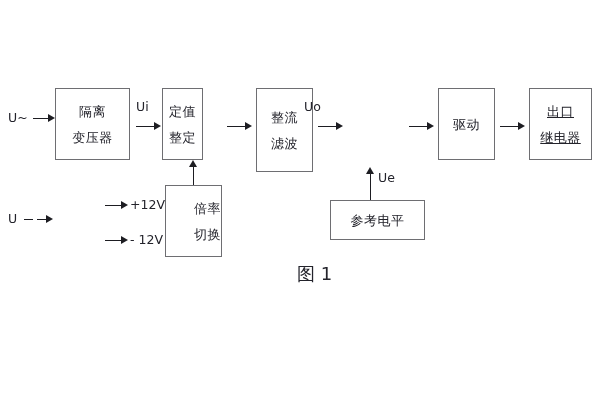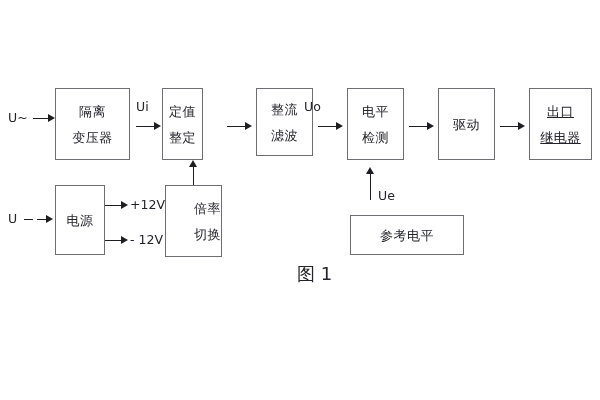--- a/index.html
+++ b/index.html
@@ -105,33 +105,29 @@
   <div class="arrow-r" style="left:154px; top:122px;"></div>
 
   <div class="block" style="left:162px; top:88px; width:41px; height:72px;">
     <span class="ln">定值</span>
     <span class="ln">整定</span>
   </div>
 
   <div class="hline" style="left:227px; top:126px; width:20px;"></div>
   <div class="arrow-r" style="left:245px; top:122px;"></div>
 
-  <div class="block" style="left:256px; top:88px; width:57px; height:68px;">
+  <div class="block" style="left:256px; top:88px; width:57px; height:84px;">
     <span class="ln">整流</span>
     <span class="ln">滤波</span>
   </div>
 
   <div class="lbl" style="left:304px; top:101px;">Uo</div>
   <div class="hline" style="left:318px; top:126px; width:20px;"></div>
   <div class="arrow-r" style="left:336px; top:122px;"></div>
 
-  <div class="block" style="left:347px; top:88px; width:57px; height:72px;">
-    <span class="ln">电平</span>
-    <span class="ln">检测</span>
-  </div>
 
   <div class="hline" style="left:409px; top:126px; width:20px;"></div>
   <div class="arrow-r" style="left:427px; top:122px;"></div>
 
   <div class="block" style="left:438px; top:88px; width:57px; height:72px;">
     <span class="ln">驱动</span>
   </div>
 
   <div class="hline" style="left:500px; top:126px; width:20px;"></div>
   <div class="arrow-r" style="left:518px; top:122px;"></div>
@@ -139,43 +135,40 @@
   <div class="block" style="left:529px; top:88px; width:63px; height:72px;text-decoration:underline;">
     <span class="ln">出口</span>
     <span class="ln">继电器</span>
   </div>
 
   <div class="lbl" style="left:8px; top:213px;">U</div>
   <div class="dash" style="left:24px; top:219px; width:9px;"></div>
   <div class="dash" style="left:37px; top:219px; width:9px;"></div>
   <div class="arrow-r" style="left:46px; top:215px;"></div>
 
-  <div class="block" style="left:55px; top:185px; width:50px; height:70px;">
-    <span class="ln">电源</span>
-  </div>
 
   <div class="hline" style="left:105px; top:205px; width:18px;"></div>
   <div class="arrow-r" style="left:121px; top:201px;"></div>
   <div class="lbl" style="left:130px; top:199px;">+12V</div>
 
   <div class="hline" style="left:105px; top:240px; width:18px;"></div>
   <div class="arrow-r" style="left:121px; top:236px;"></div>
   <div class="lbl" style="left:130px; top:234px;">- 12V</div>
 
   <div class="block" style="left:165px; top:185px; width:57px; height:72px;align-items:flex-end;">
     <span class="ln">倍率</span>
     <span class="ln">切换</span>
   </div>
 
   <div class="vline" style="left:193px; top:167px; height:18px;"></div>
   <div class="arrow-u" style="left:189px; top:160px;"></div>
 
-  <div class="block" style="left:350px; top:200px; width:114px; height:40px;margin-top:15px;">
+  <div class="block" style="left:330px; top:200px; width:95px; height:40px;">
     <span class="ln">参考电平</span>
   </div>
 
   <div class="vline" style="left:370px; top:174px; height:26px;"></div>
   <div class="arrow-u" style="left:366px; top:167px;"></div>
-  <div class="lbl" style="left:378px; top:190px;text-align:center;">Ue</div>
+  <div class="lbl" style="left:378px; top:172px;text-align:center;">Ue</div>
 
   <div class="lbl-cn" style="left:297px; top:265px;">图 1</div>
 
 </div>
 
 </body></html>

